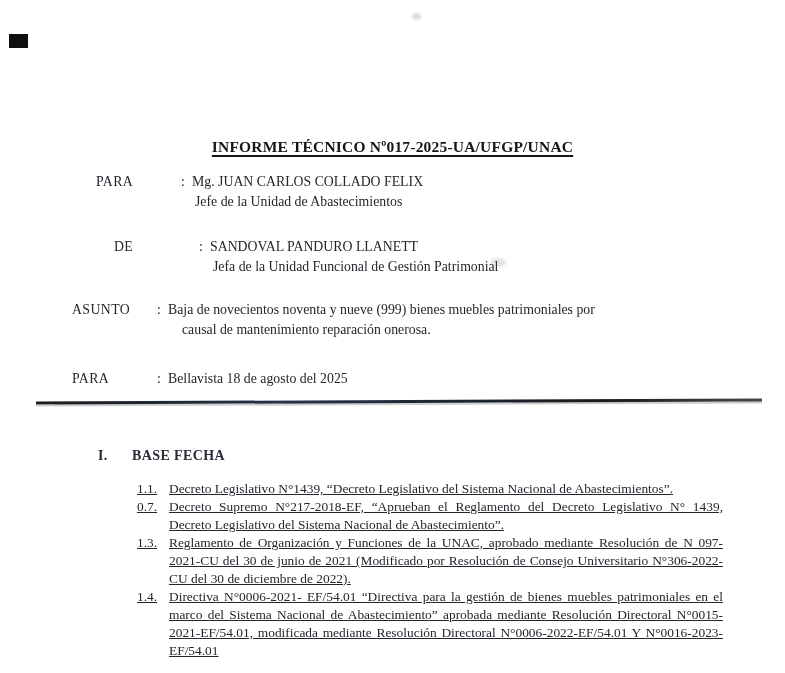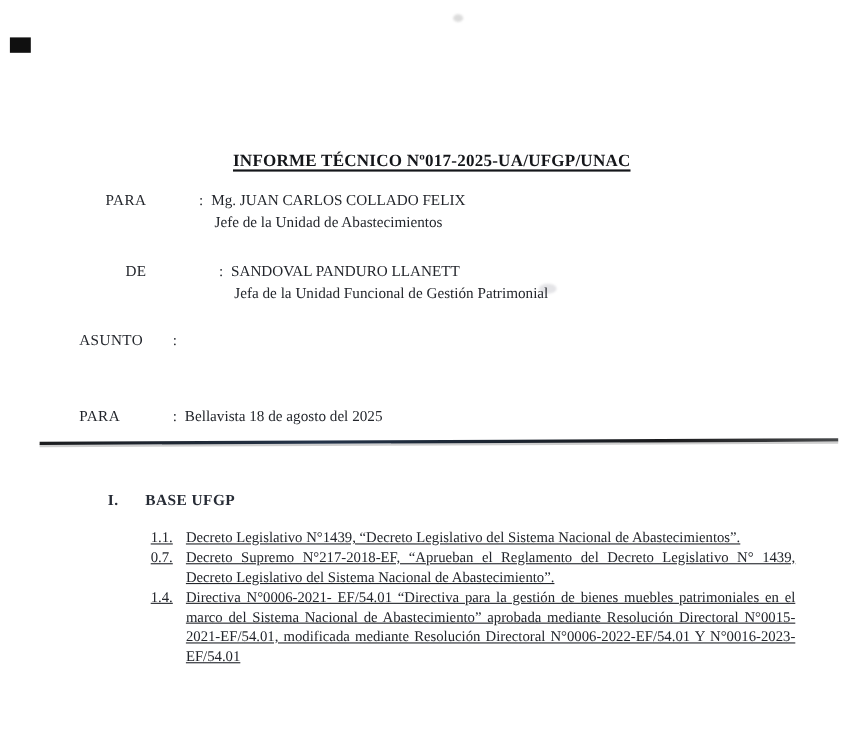--- a/index.html
+++ b/index.html
@@ -98,45 +98,53 @@
     <span class="meta-colon">:</span>
     <span class="meta-value">
       <div>SANDOVAL PANDURO LLANETT</div>
       <div class="meta-line2">Jefa de la Unidad Funcional de Gestión Patrimonial</div>
     </span>
   </div>
 
   <div class="meta-row row-asunto">
     <span class="meta-label">ASUNTO</span>
     <span class="meta-colon">:</span>
+    <span class="meta-value">
+      <div>Baja de novecientos noventa y nueve (999) bienes muebles patrimoniales por</div>
+      <div class="meta-line2 indent-more">causal de mantenimiento reparación onerosa.</div>
+    </span>
   </div>
 
   <div class="meta-row row-fecha">
     <span class="meta-label">PARA</span>
     <span class="meta-colon">:</span>
     <span class="meta-value">
       <div>Bellavista 18 de agosto del 2025</div>
     </span>
   </div>
 
   <div class="divider"></div>
 
   <div class="section-heading">
     <span class="section-numeral">I.</span>
-    <span>BASE UFGP</span>
+    <span>BASE FECHA</span>
   </div>
 
   <div class="legal-list">
       <div class="legal-item">
       <span class="item-num">1.1.</span>
       <span class="item-text">Decreto Legislativo N°1439, “Decreto Legislativo del Sistema Nacional de Abastecimientos”.</span>
     </div>
       <div class="legal-item">
       <span class="item-num">0.7.</span>
       <span class="item-text">Decreto Supremo N°217-2018-EF, “Aprueban el Reglamento del Decreto Legislativo N° 1439, Decreto Legislativo del Sistema Nacional de Abastecimiento”.</span>
     </div>
       <div class="legal-item">
+      <span class="item-num">1.3.</span>
+      <span class="item-text">Reglamento de Organización y Funciones de la UNAC, aprobado mediante Resolución de N 097-2021-CU del 30 de junio de 2021 (Modificado por Resolución de Consejo Universitario N°306-2022-CU del 30 de diciembre de 2022).</span>
+    </div>
+      <div class="legal-item">
       <span class="item-num">1.4.</span>
       <span class="item-text">Directiva N°0006-2021- EF/54.01 “Directiva para la gestión de bienes muebles patrimoniales en el marco del Sistema Nacional de Abastecimiento” aprobada mediante Resolución Directoral N°0015-2021-EF/54.01, modificada mediante Resolución Directoral N°0006-2022-EF/54.01 Y N°0016-2023-EF/54.01</span>
     </div>
     </div>
 
 </div>
 
 </body></html>

